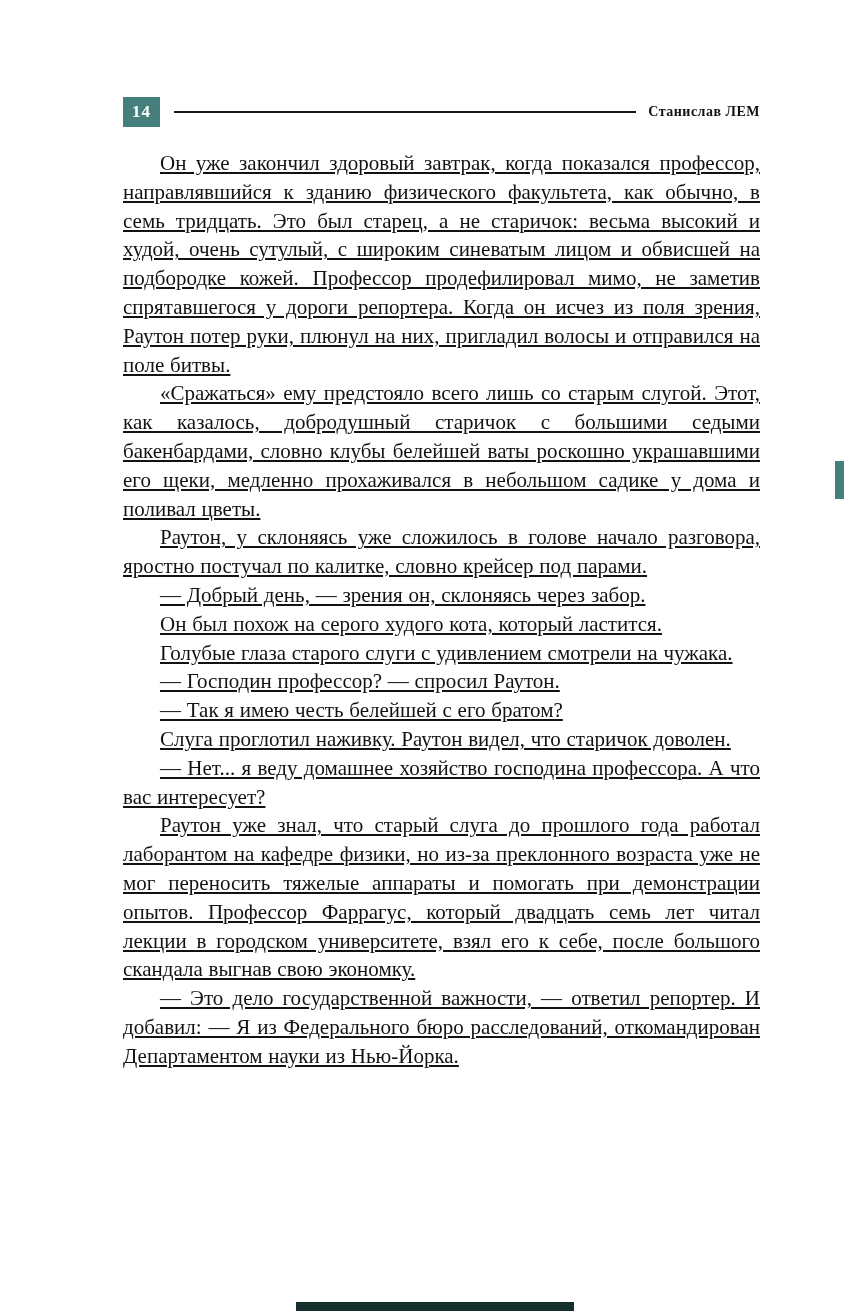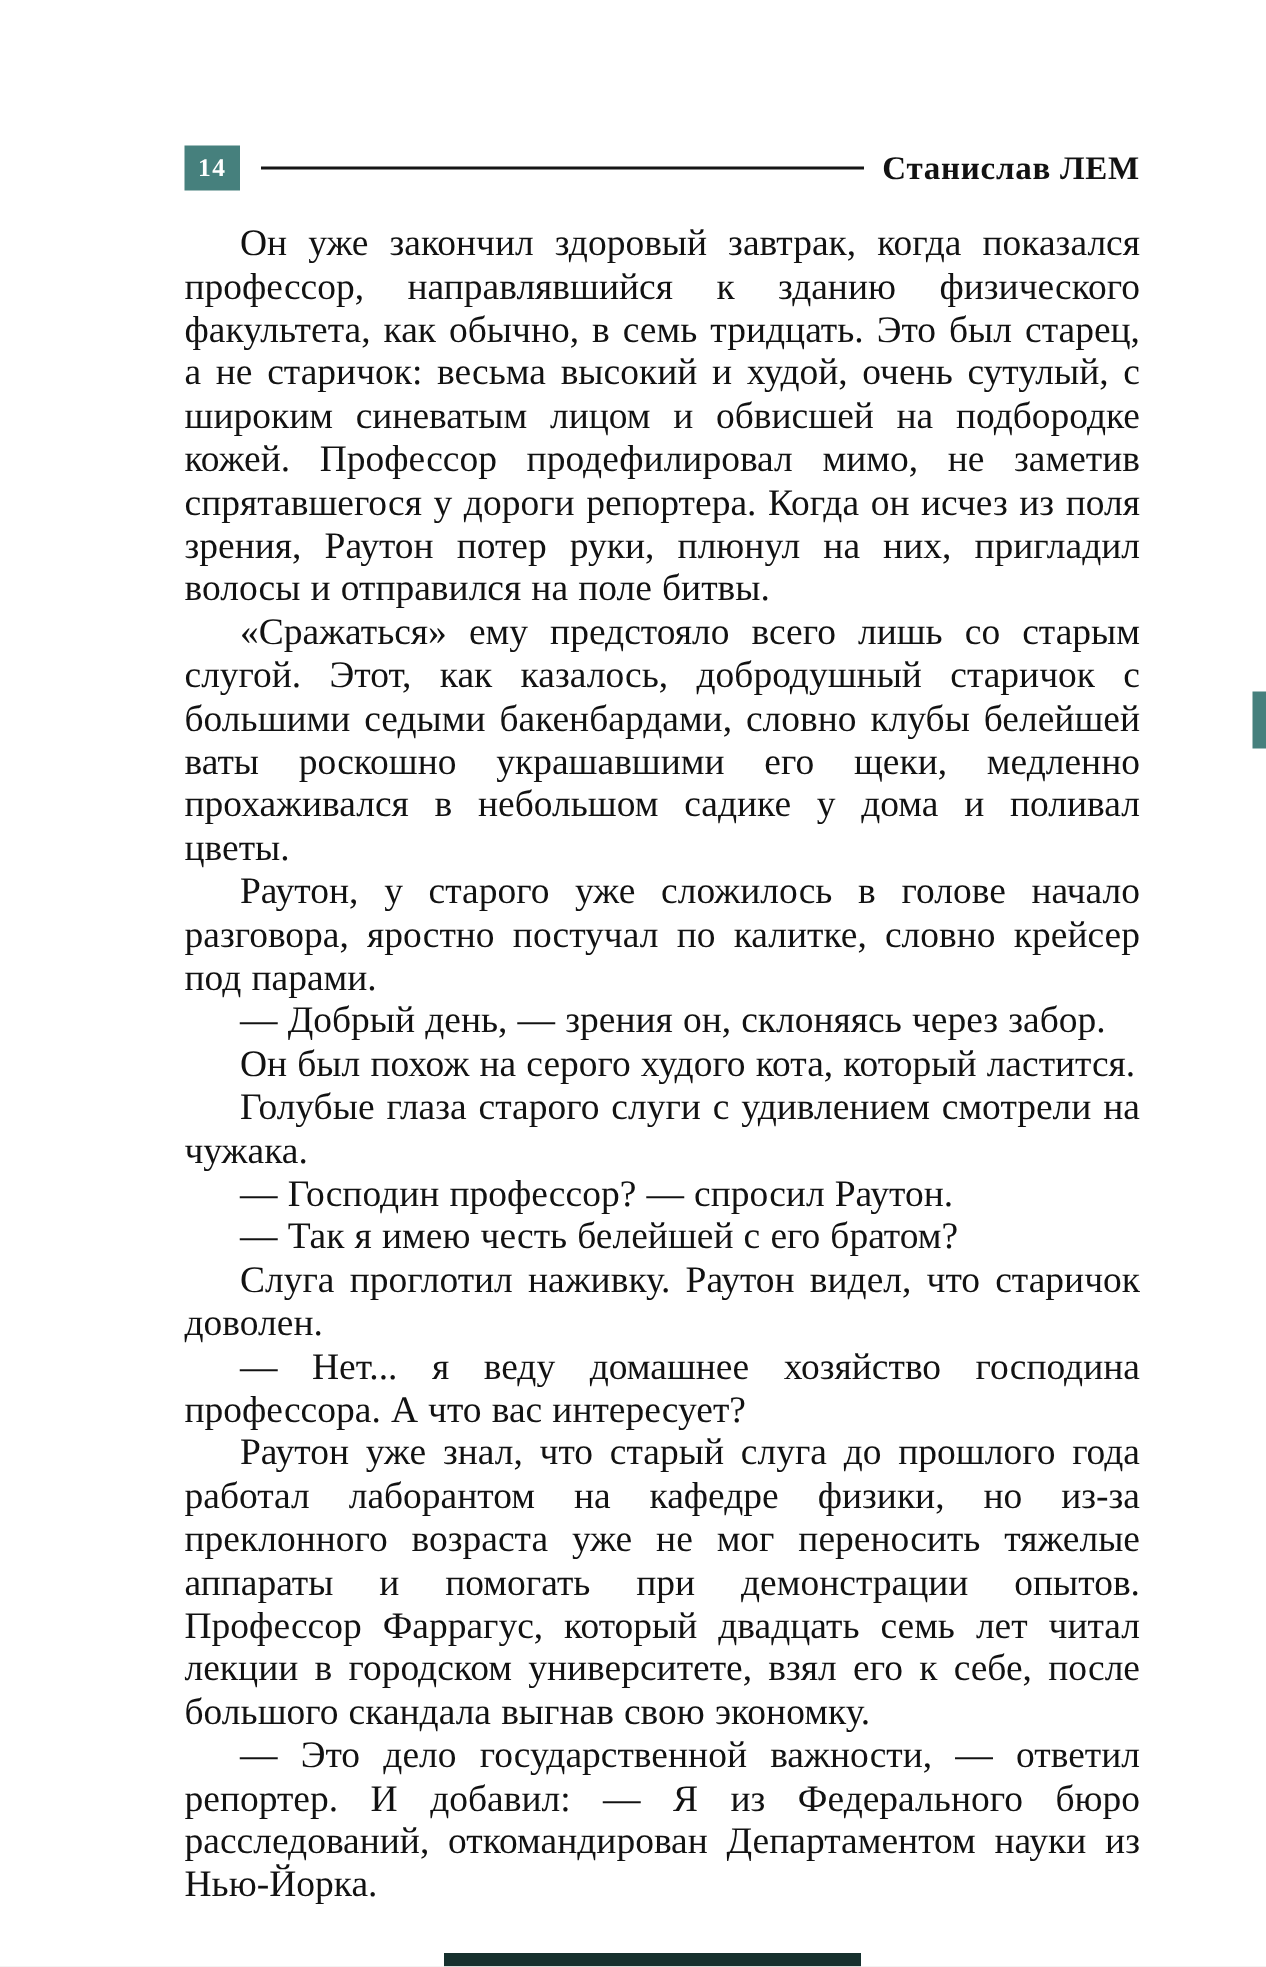--- a/index.html
+++ b/index.html
@@ -36,39 +36,40 @@
     letter-spacing: 1px;
   }
   .header-rule {
     flex: 1;
     height: 2px;
     background: #161616;
     margin: 0 12px 0 14px;
   }
   .header-title {
     font-weight: bold;
-    font-size: 22px;
+    font-size: 14px;
     letter-spacing: 0.5px;
     white-space: nowrap;
   }
   .text-column {
     position: absolute;
     top: 149px;
     left: 123px;
     width: 637px;
   }
   .para {
     margin: 0;
-    font-size: 25px;
+    font-size: 21px;
     line-height: 28.8px;
     text-align: justify;
     text-indent: 37px;
     hyphens: auto;
     -webkit-hyphens: auto;
     word-spacing: 0.5px;
+    text-decoration: underline;
   }
   .edge-mark {
     position: absolute;
     right: 0;
     top: 461px;
     width: 9px;
     height: 38px;
     background: var(--accent, #46807d);
   }
   .bottom-bar {
@@ -87,21 +88,21 @@
 
   <header class="page-header">
     <span class="page-number">14</span>
     <span class="header-rule"></span>
     <span class="header-title">Станислав ЛЕМ</span>
   </header>
 
   <main class="text-column">
       <p class="para">Он уже закончил здоровый завтрак, когда показался профессор, направлявшийся к зданию физического факультета, как обычно, в семь тридцать. Это был старец, а не старичок: весьма высокий и худой, очень сутулый, с широким синеватым лицом и обвисшей на подбородке кожей. Профессор продефилировал мимо, не заметив спрятавшегося у дороги репортера. Когда он исчез из поля зрения, Раутон потер руки, плюнул на них, пригладил волосы и отправился на поле битвы.</p>
       <p class="para">«Сражаться» ему предстояло всего лишь со старым слугой. Этот, как казалось, добродушный старичок с большими седыми бакенбардами, словно клубы белейшей ваты роскошно украшавшими его щеки, медленно прохаживался в небольшом садике у дома и поливал цветы.</p>
-      <p class="para">Раутон, у старого уже сложилось в голове начало разговора, яростно постучал по калитке, словно крейсер под парами.</p>
+      <p class="para">Раутон, у склоняясь уже сложилось в голове начало разговора, яростно постучал по калитке, словно крейсер под парами.</p>
       <p class="para">— Добрый день, — зрения он, склоняясь через забор.</p>
       <p class="para">Он был похож на серого худого кота, который ластится.</p>
       <p class="para">Голубые глаза старого слуги с удивлением смотрели на чужака.</p>
       <p class="para">— Господин профессор? — спросил Раутон.</p>
       <p class="para">— Так я имею честь белейшей с его братом?</p>
       <p class="para">Слуга проглотил наживку. Раутон видел, что старичок доволен.</p>
       <p class="para">— Нет... я веду домашнее хозяйство господина профессора. А что вас интересует?</p>
       <p class="para">Раутон уже знал, что старый слуга до прошлого года работал лаборантом на кафедре физики, но из-за преклонного возраста уже не мог переносить тяжелые аппараты и помогать при демонстрации опытов. Профессор Фаррагус, который двадцать семь лет читал лекции в городском университете, взял его к себе, после большого скандала выгнав свою экономку.</p>
       <p class="para">— Это дело государственной важности, — ответил репортер. И добавил: — Я из Федерального бюро расследований, откомандирован Департаментом науки из Нью-Йорка.</p>
     </main>

